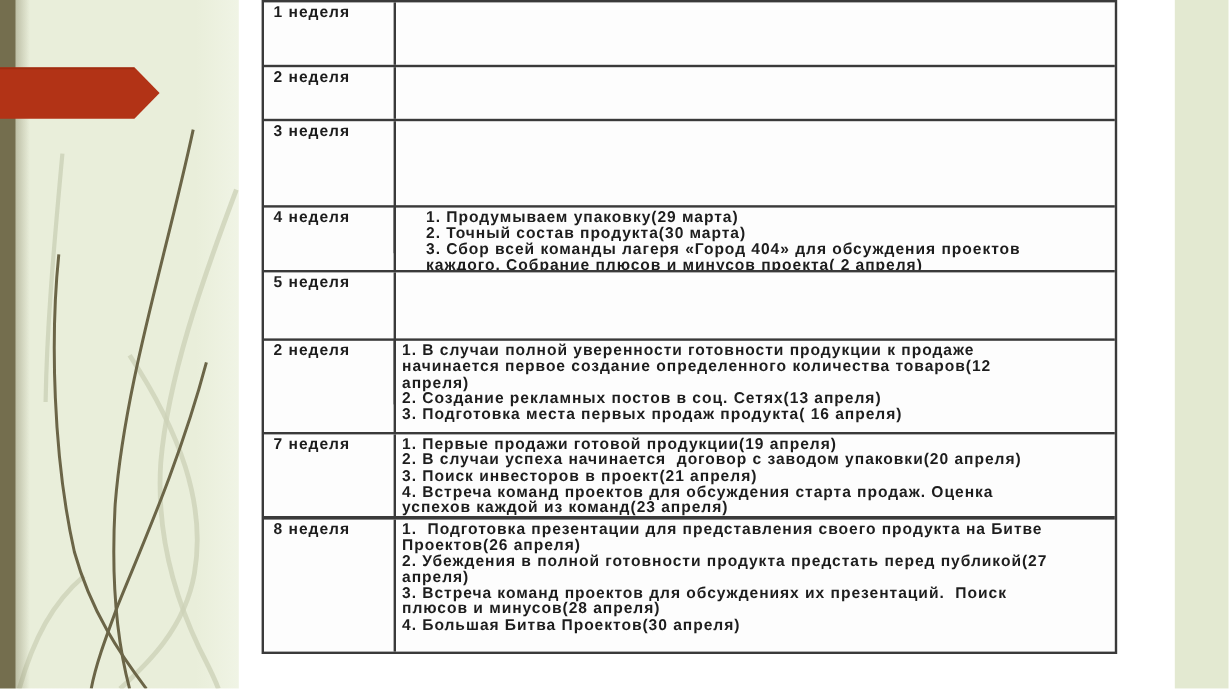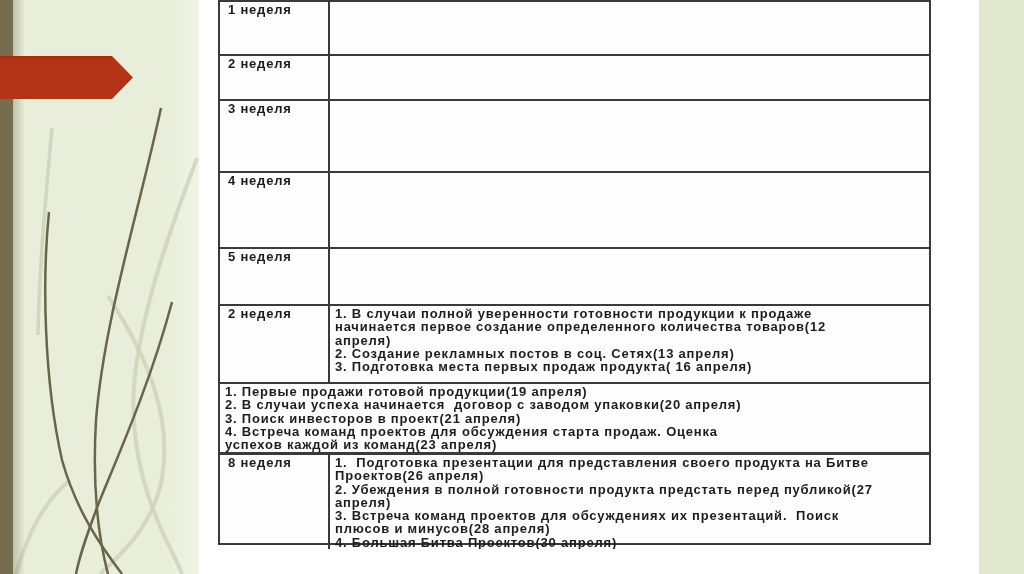--- a/index.html
+++ b/index.html
@@ -33,21 +33,21 @@
     display:flex;flex-direction:column;
     background:#fdfdfd;
   }
   .trow{
     display:flex;flex-direction:row;box-sizing:border-box;
     border-bottom:2px solid #3a3a3a;flex:0 0 auto;
   }
   .trow:nth-child(1){height:54px;}
   .trow:nth-child(2){height:45px;gap:11px;}
   .trow:nth-child(3){height:72px;flex-direction:column;}
-  .trow:nth-child(4){height:76px;gap:20px;}
+  .trow:nth-child(4){height:54px;gap:20px;}
   .trow:nth-child(5){height:57px;flex-direction:column;}
   .trow:nth-child(6){height:78px;}
   .trow:nth-child(7){height:71px;border-bottom-width:3px;}
   .trow:nth-child(8){flex:1 1 auto;border-bottom:none;}
   .cell{
     box-sizing:border-box;overflow:hidden;
     font-size:13px;font-weight:bold;line-height:13.3px;
     letter-spacing:0.8px;color:#1d1d1d;
     white-space:pre;
   }
@@ -97,36 +97,41 @@
     <div class="trow">
       <div class="cell week-cell">2 неделя</div>
     </div>
 
     <div class="trow">
       <div class="cell week-cell">3 неделя</div>
     </div>
 
     <div class="trow">
       <div class="cell week-cell">4 неделя</div>
+      <div class="cell task-cell">1. Продумываем упаковку(29 марта)
+2. Точный состав продукта(30 марта)
+3. Сбор всей команды лагеря «Город 404» для обсуждения проектов
+каждого. Собрание плюсов и минусов проекта( 2 апреля)</div>
     </div>
 
     <div class="trow">
       <div class="cell week-cell">5 неделя</div>
     </div>
 
     <div class="trow">
       <div class="cell week-cell">2 неделя</div>
       <div class="cell task-cell">1. В случаи полной уверенности готовности продукции к продаже
 начинается первое создание определенного количества товаров(12
 апреля)
 2. Создание рекламных постов в соц. Сетях(13 апреля)
 3. Подготовка места первых продаж продукта( 16 апреля)</div>
     </div>
 
     <div class="trow">
+      <div class="cell week-cell">7 неделя</div>
       <div class="cell task-cell">1. Первые продажи готовой продукции(19 апреля)
 2. В случаи успеха начинается  договор с заводом упаковки(20 апреля)
 3. Поиск инвесторов в проект(21 апреля)
 4. Встреча команд проектов для обсуждения старта продаж. Оценка
 успехов каждой из команд(23 апреля)</div>
     </div>
 
     <div class="trow">
       <div class="cell week-cell">8 неделя</div>
       <div class="cell task-cell">1.  Подготовка презентации для представления своего продукта на Битве

